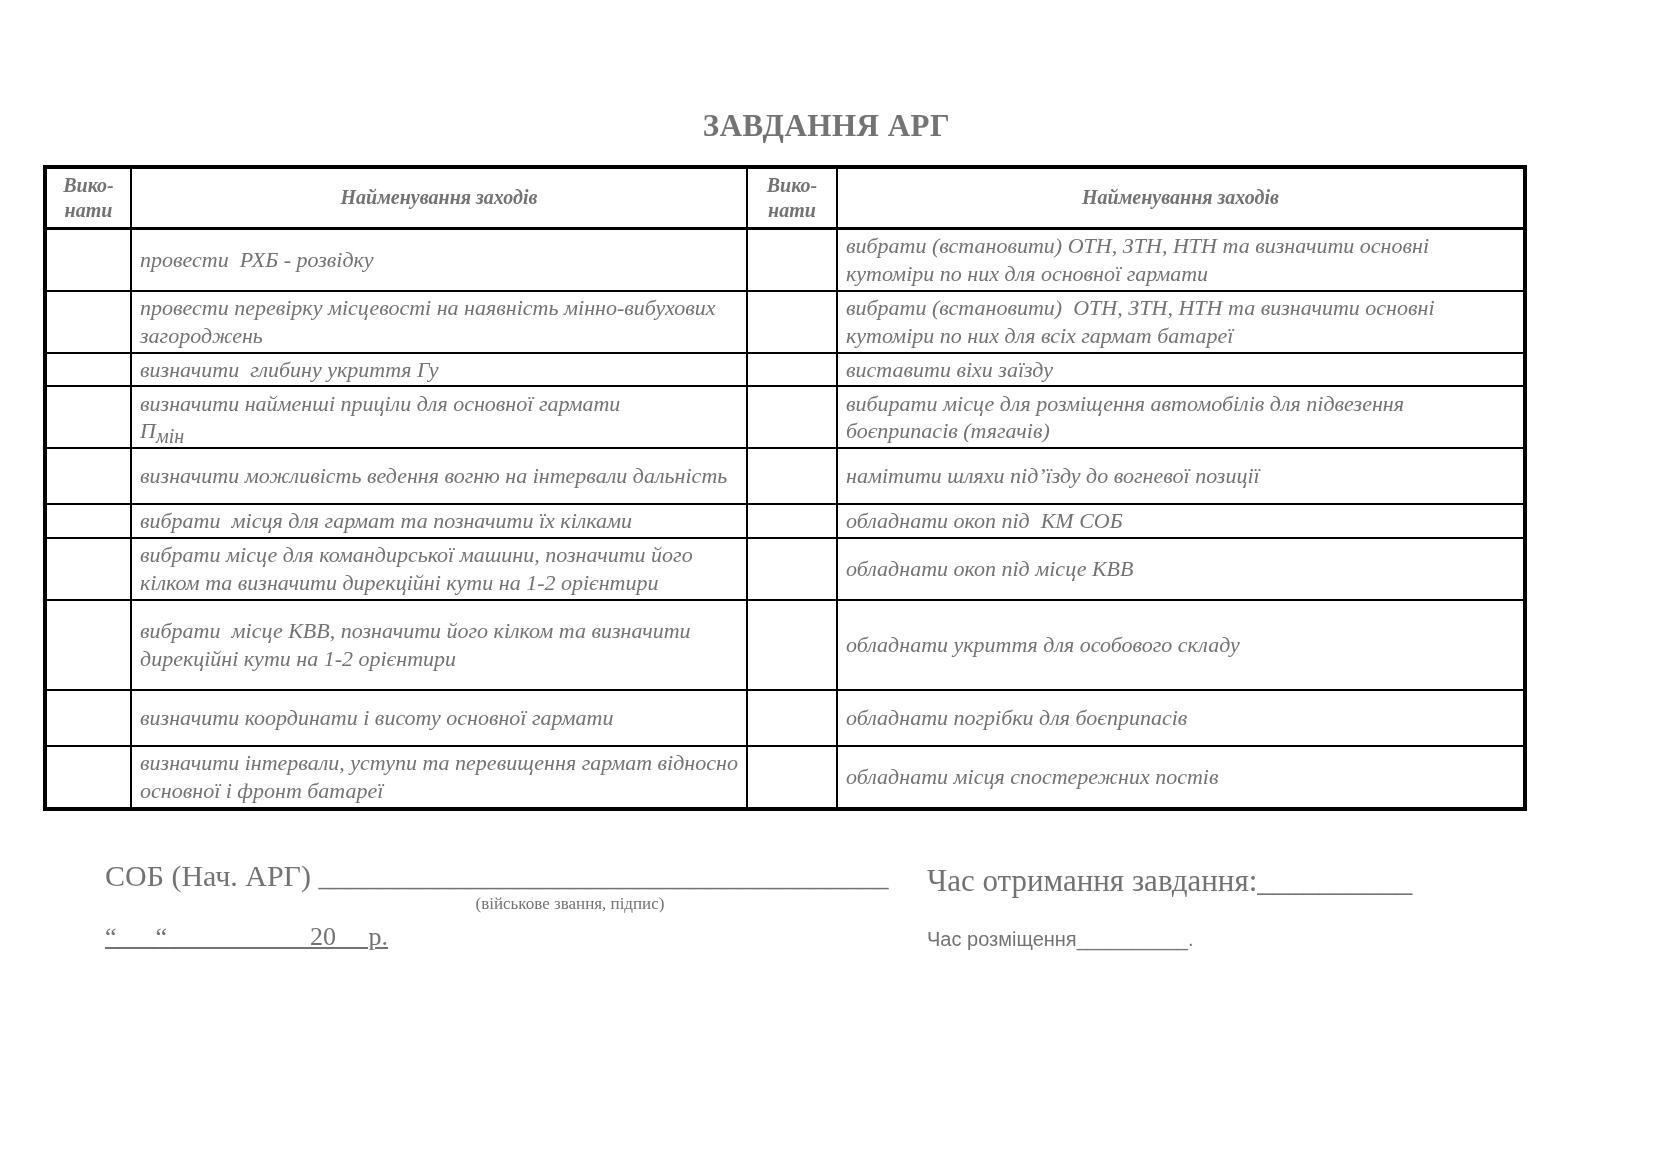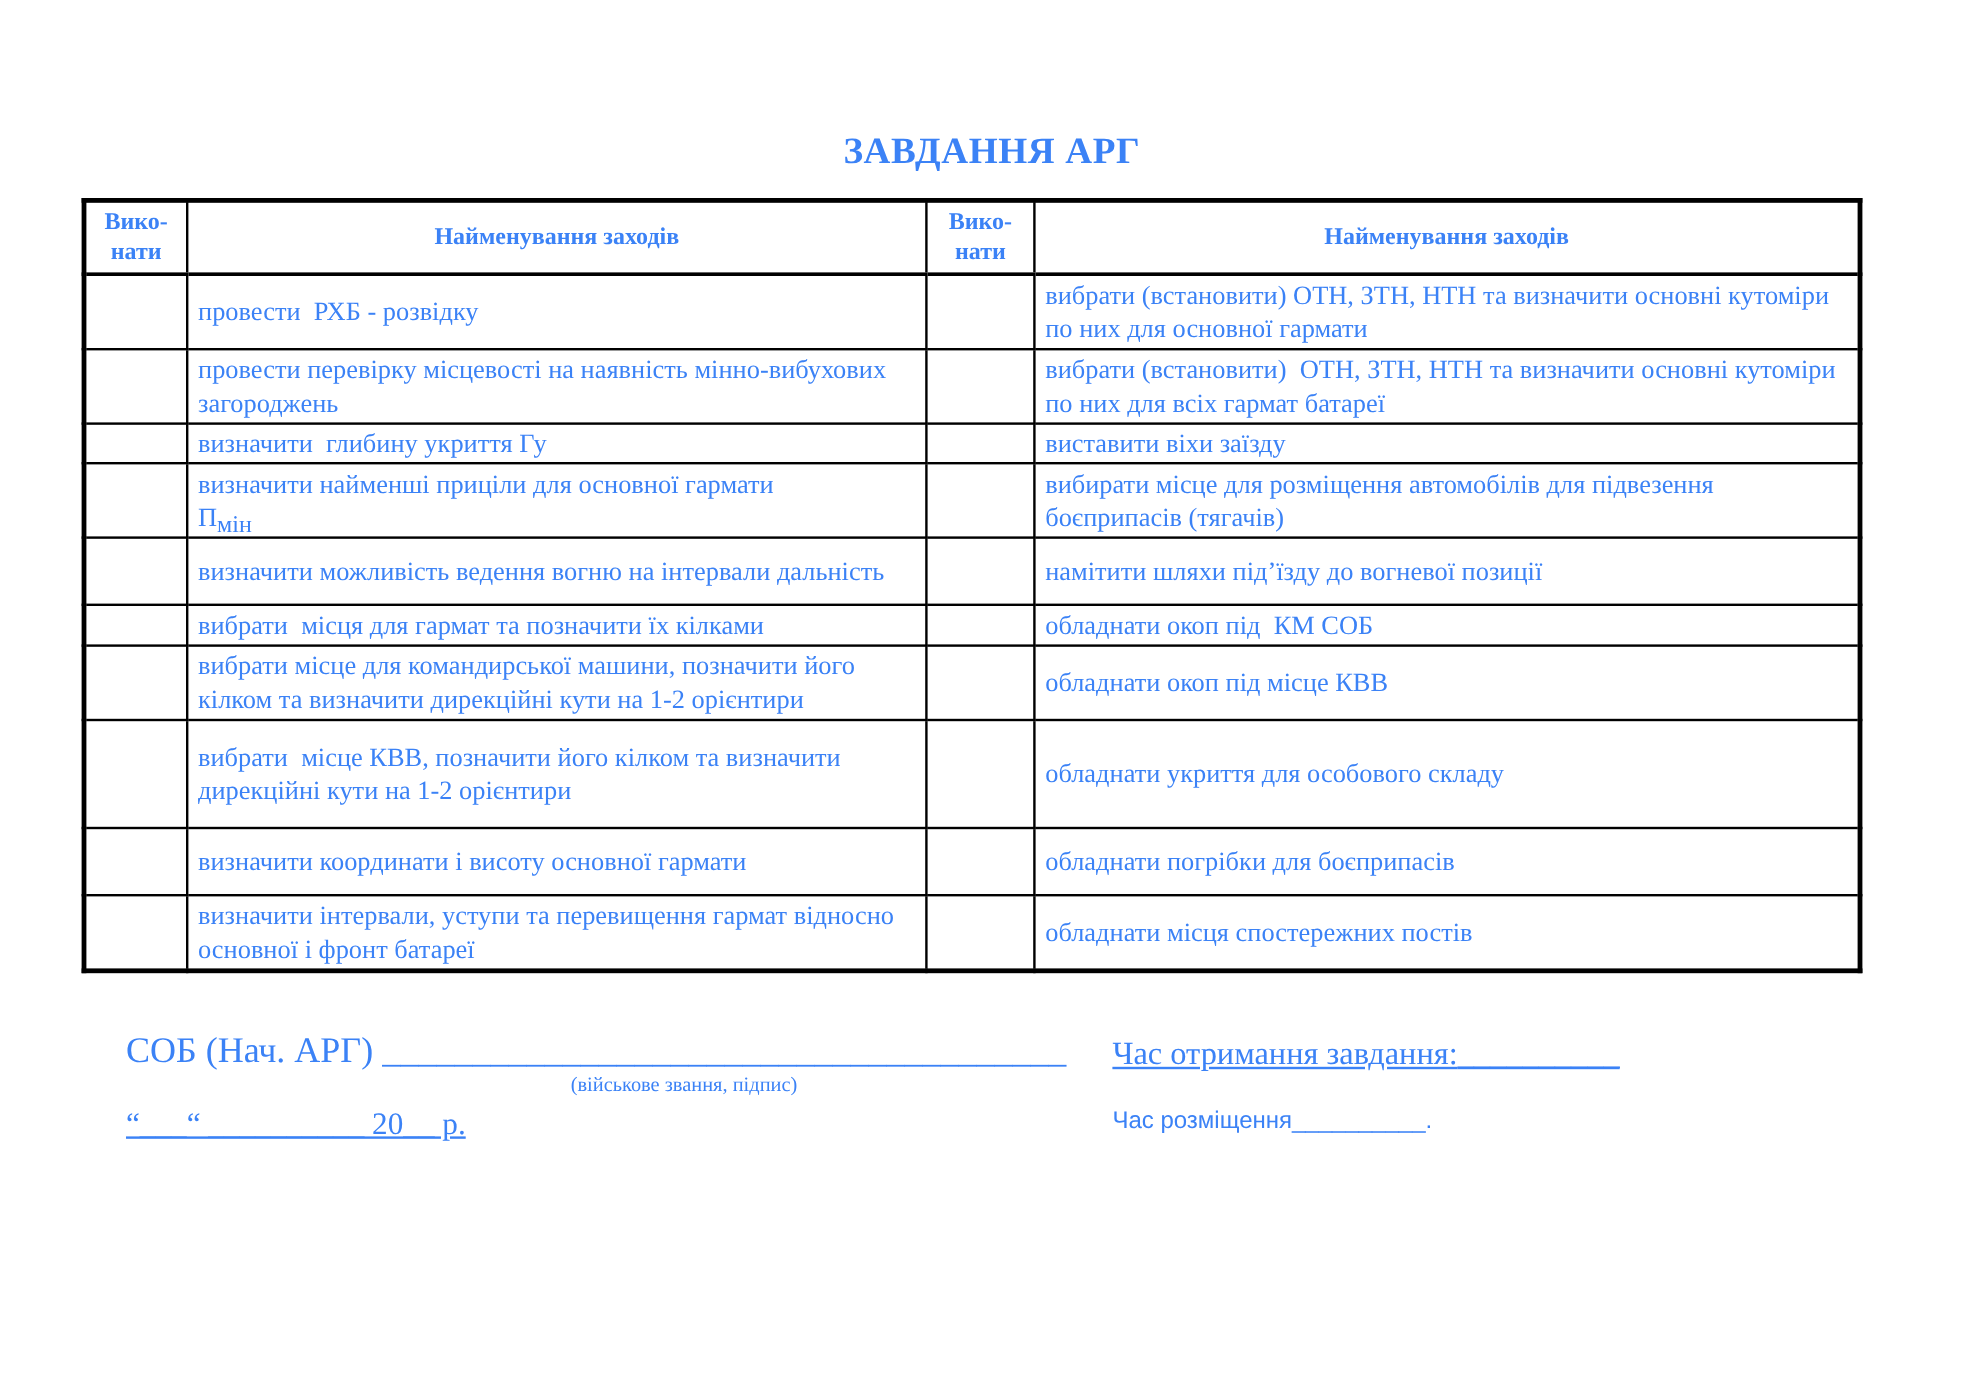--- a/index.html
+++ b/index.html
@@ -2,38 +2,39 @@
 <html lang="uk"><head>
 <meta charset="utf-8">
 <style>
   * { margin: 0; padding: 0; box-sizing: border-box; }
   html, body { background: #ffffff; }
   .page {
     position: relative;
     width: 1653px;
     height: 983px;
     background: #ffffff;
-    color: #3b82f6;
+    color: #737373;
     font-family: "Liberation Serif", "DejaVu Serif", serif;
     overflow: hidden;
   }
   .doc-title {
     padding-top: 108px;
     text-align: center;
     font-size: 31px;
     font-weight: bold;
     letter-spacing: 0.5px;
     line-height: 1.15;
   }
   table.grid {
     border-collapse: collapse;
     table-layout: fixed;
     width: 1480px;
-    margin: 21px 0 0 68px;
+    margin: 21px 0 0 43px;
     border: 4px solid #000;
+    font-style: italic;
   }
   table.grid col.c-exec-l  { width: 86px; }
   table.grid col.c-meas-l  { width: 616px; }
   table.grid col.c-exec-r  { width: 90px; }
   table.grid col.c-meas-r  { width: 688px; }
   table.grid th, table.grid td { border: 2px solid #000; vertical-align: middle; }
   table.grid th {
     font-size: 20px;
     font-weight: bold;
     text-align: center;
@@ -71,21 +72,21 @@
   .sig-row { font-size: 30px; white-space: pre; }
   .sig-caption {
     margin-left: 165px;
     width: 600px;
     text-align: center;
     font-size: 17px;
     margin-top: 1px;
   }
   .date-row { font-size: 26px; margin-top: 8px; white-space: pre; text-decoration: underline; }
   .footer-right { margin-left: 22px; padding-top: 4px; }
-  .time-received { font-size: 27px; white-space: pre; text-decoration: underline; }
+  .time-received { font-size: 31px; white-space: pre; }
   .time-ready {
     font-family: "Liberation Sans", "DejaVu Sans", sans-serif;
     font-size: 20px;
     margin-top: 29px;
     white-space: pre;
   }
 </style>
 </head>
 <body>
 

